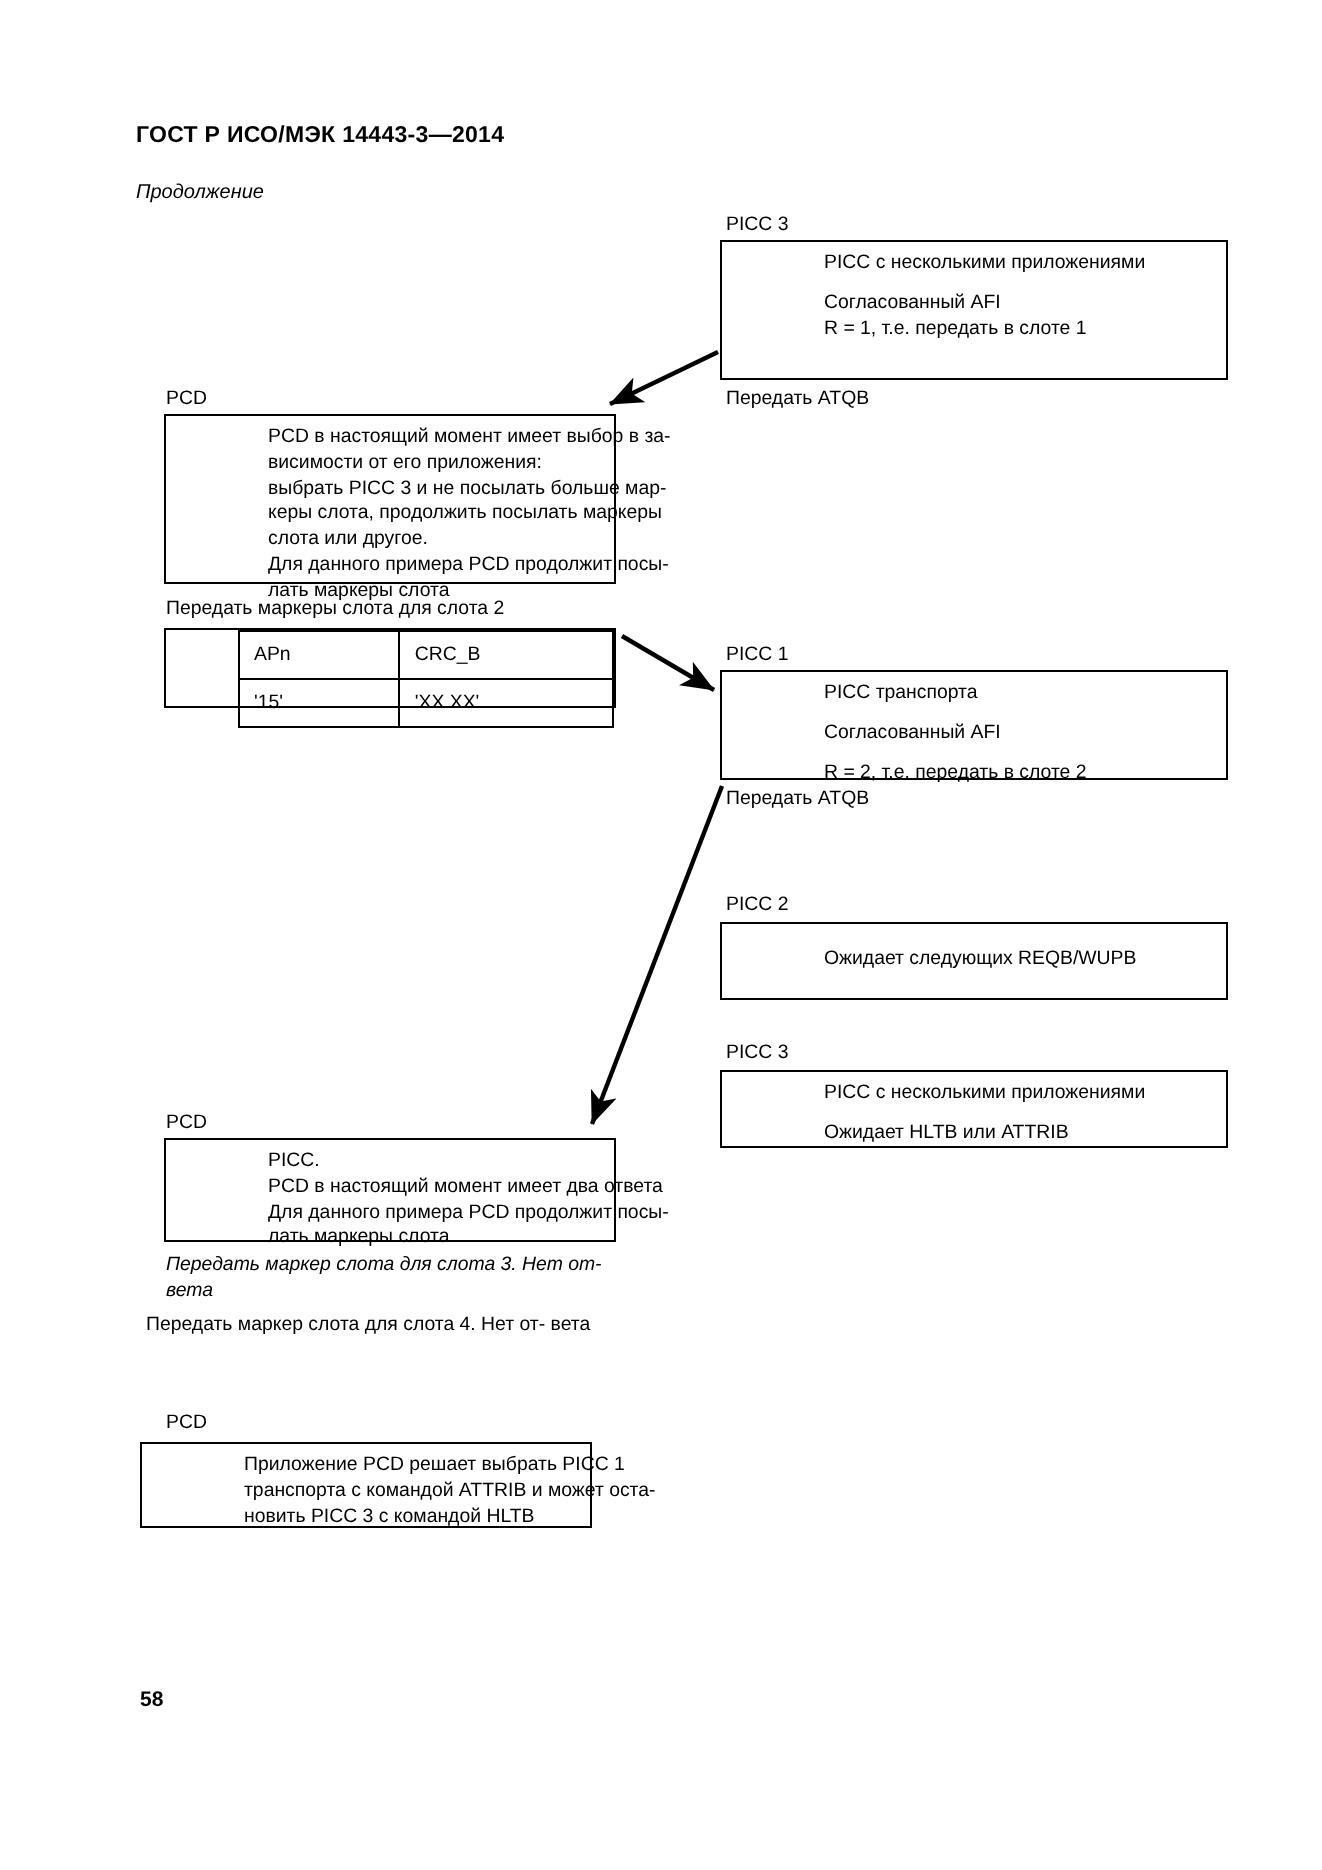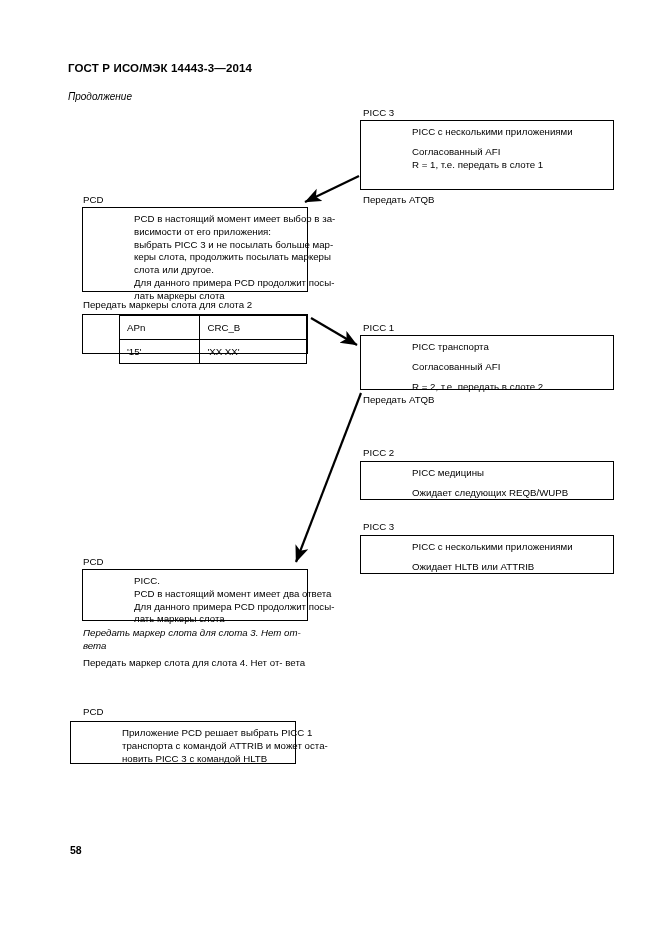--- a/index.html
+++ b/index.html
@@ -117,21 +117,20 @@
   <div class="caption" style="left:363px;top:322px;">PICC 1</div>
   <div class="box" style="left:360px;top:335px;width:254px;height:55px;">
     <span class="ln">PICC транспорта</span>
     <span class="ln sp">Согласованный  AFI</span>
     <span class="ln sp">R = 2, т.е. передать в слоте 2</span>
   </div>
   <div class="caption" style="left:363px;top:394px;">Передать ATQB</div>
 
   <div class="caption" style="left:363px;top:447px;">PICC 2</div>
   <div class="box" style="left:360px;top:461px;width:254px;height:39px;">
-    <span class="ln">PICC медицины</span>
     <span class="ln sp">Ожидает следующих REQB/WUPB</span>
   </div>
 
   <div class="caption" style="left:363px;top:521px;">PICC 3</div>
   <div class="box" style="left:360px;top:535px;width:254px;height:39px;">
     <span class="ln">PICC с несколькими приложениями</span>
     <span class="ln sp">Ожидает HLTB или ATTRIB</span>
   </div>
 
   <div class="caption" style="left:83px;top:556px;">PCD</div>
@@ -139,21 +138,21 @@
     <span class="ln">PICC.</span>
     <span class="ln">PCD в настоящий момент имеет два ответа</span>
     <span class="ln">Для данного примера PCD продолжит посы-</span>
     <span class="ln">лать маркеры слота</span>
   </div>
 
   <div class="note" style="left:83px;top:627px;width:240px;font-style:italic;">
     <span class="ln">Передать маркер слота для слота 3. Нет от-</span>
     <span class="ln">вета</span>
   </div>
-  <div class="note" style="left:83px;top:657px;width:240px;">
+  <div class="note" style="left:73px;top:657px;width:240px;">
     <span class="ln">Передать маркер слота для слота 4. Нет от-</span>
     <span class="ln">вета</span>
   </div>
 
   <div class="caption" style="left:83px;top:706px;">PCD</div>
   <div class="box" style="left:70px;top:721px;width:226px;height:43px;">
     <span class="ln">Приложение PCD решает выбрать PICC 1</span>
     <span class="ln">транспорта с командой ATTRIB и может оста-</span>
     <span class="ln">новить PICC 3 с командой HLTB</span>
   </div>

